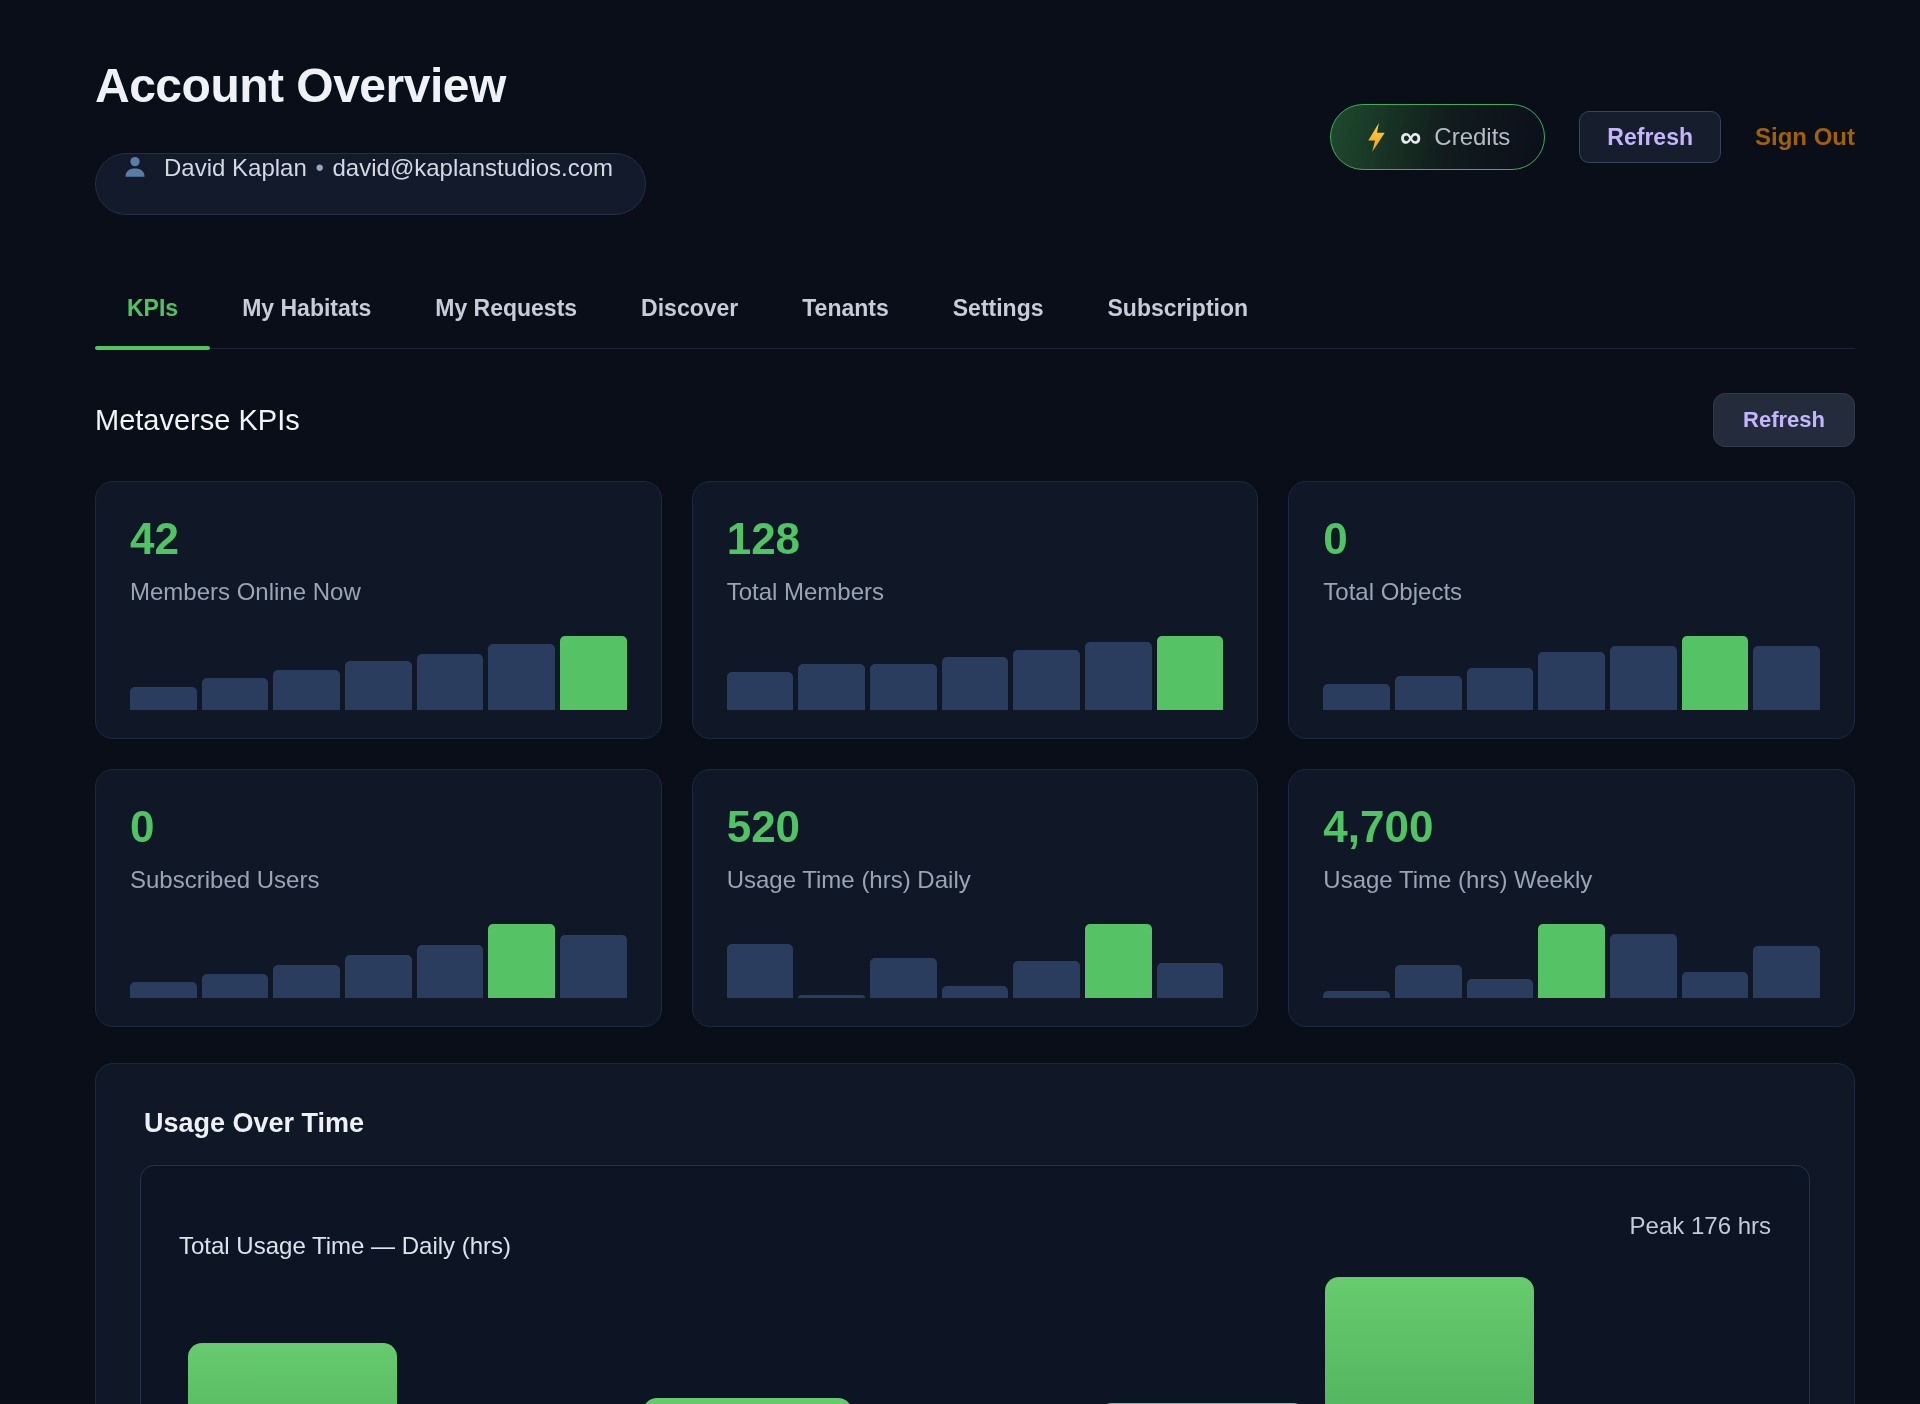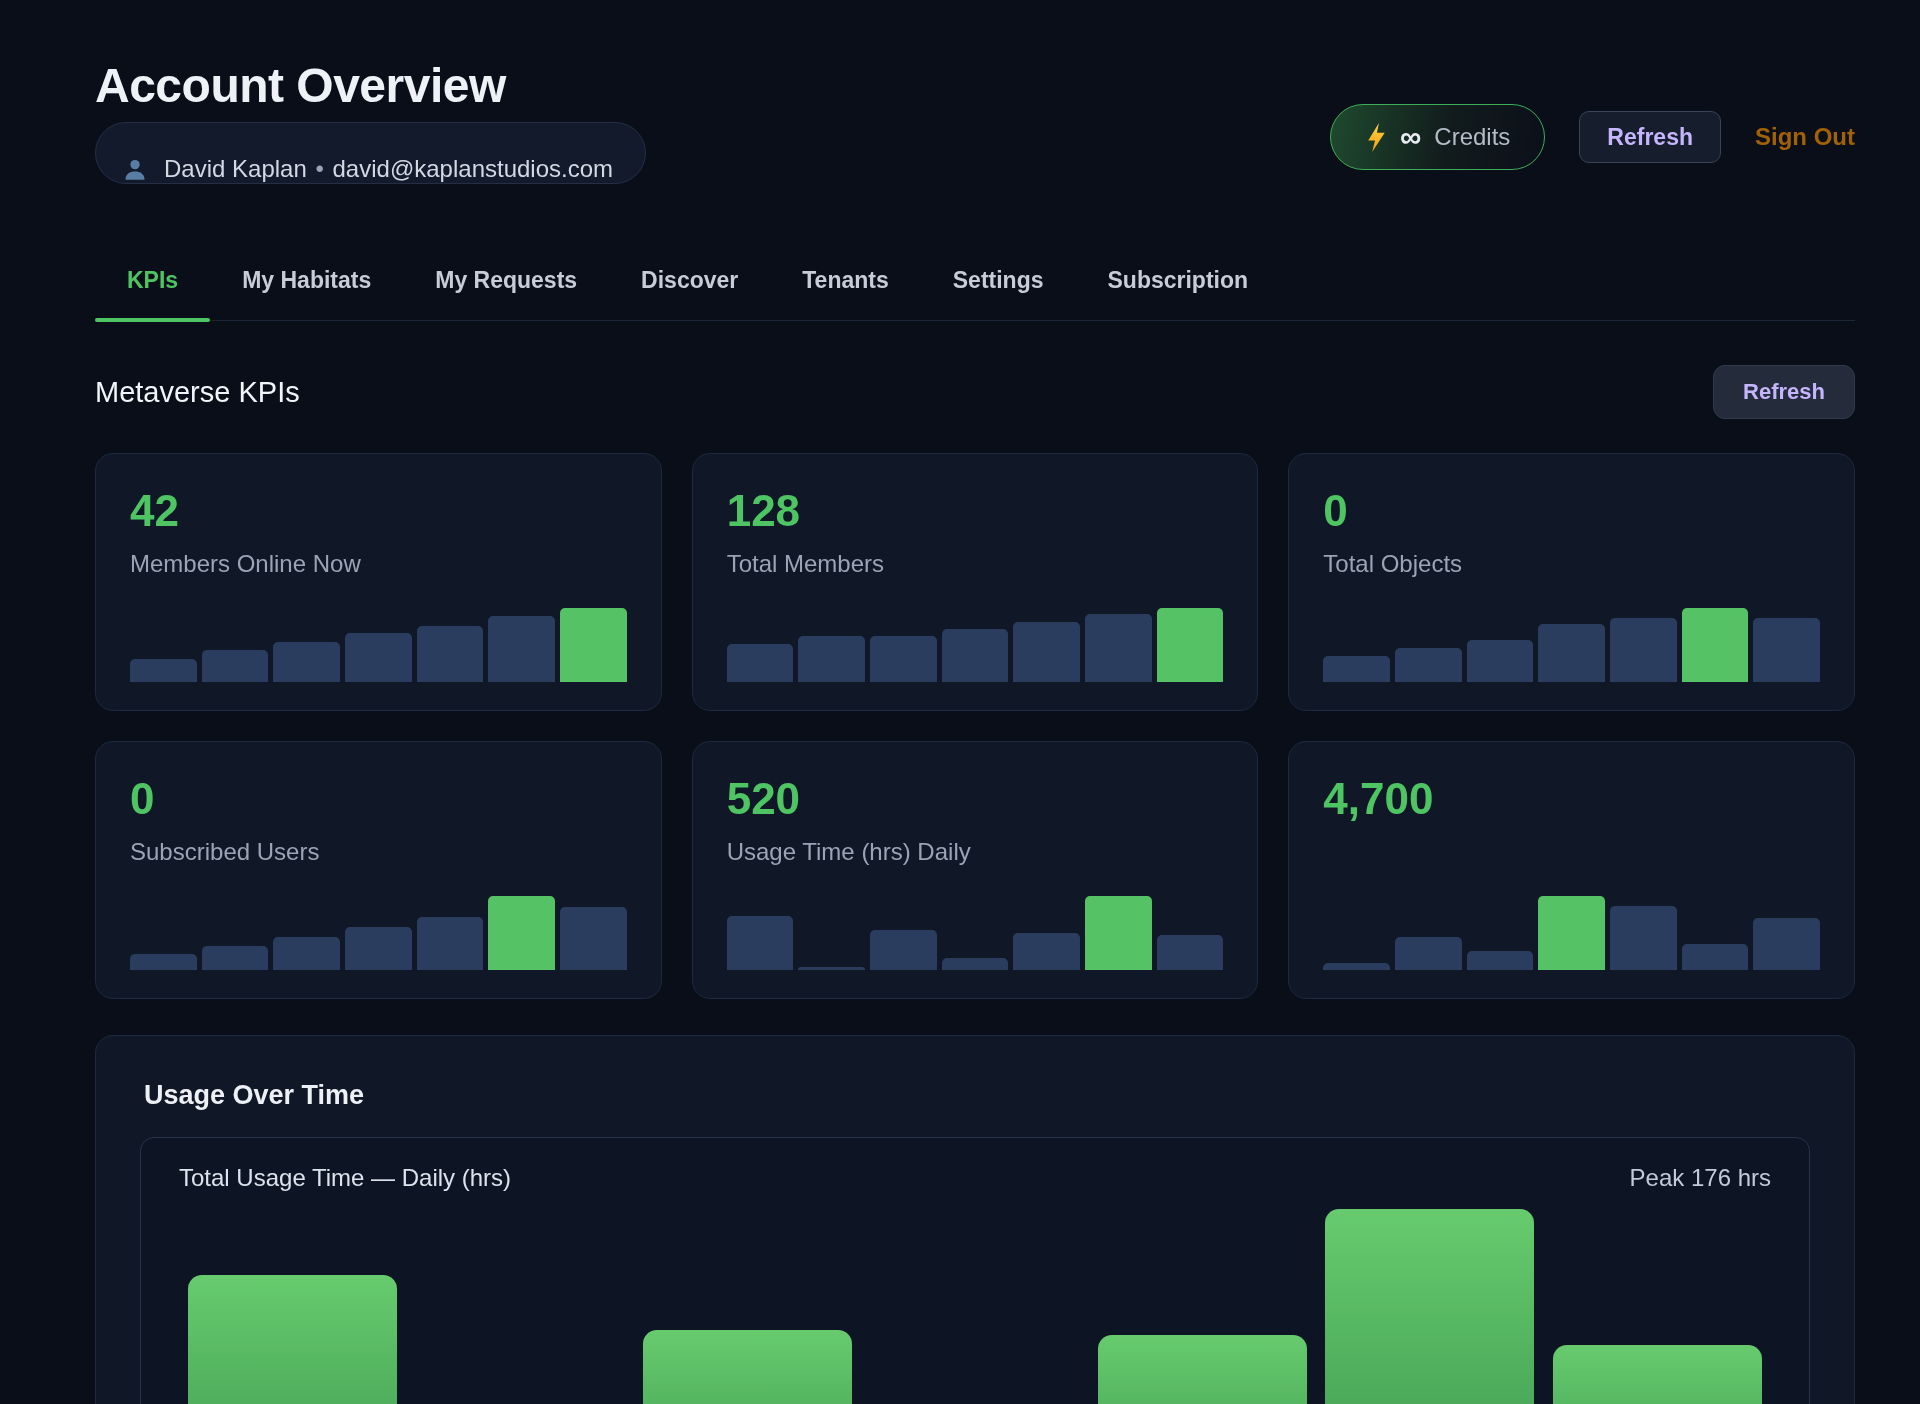--- a/index.html
+++ b/index.html
@@ -8,21 +8,21 @@
     background:var(--bg,#0a0e19);
     font-family:"Liberation Sans",sans-serif;
     -webkit-font-smoothing:antialiased;
   }
   .page{padding:58px 65px 0 95px;}
 
   
   .header-row{display:flex;justify-content:space-between;align-items:flex-start;}
   h1.title{margin:0;font-size:48px;font-weight:700;letter-spacing:-0.5px;color:#eef1f6;line-height:1.15;}
   .user-pill{
-    margin-top:9px;display:inline-flex;align-items:flex-end;gap:16px;
+    margin-top:40px;display:inline-flex;align-items:flex-start;gap:16px;
     height:60px;padding:0 32px 0 26px;border-radius:32px;
     background:#121a2c;border:1px solid #242f46;
     font-size:24px;font-weight:500;color:#d3d9e3;
   }
   .user-pill .sep{color:#9aa4b4;margin:0 2px;}
   .header-right{display:flex;align-items:center;gap:34px;margin-top:46px;}
   .credits-pill{
     display:flex;align-items:center;gap:13px;height:64px;padding:0 34px;
     border-radius:33px;border:1.5px solid #3cae58;cursor:pointer;
     background:linear-gradient(100deg,#1f4a2e 0%,rgba(24,38,30,.55) 55%,rgba(13,19,30,.25) 100%);
@@ -62,21 +62,21 @@
   .spark .sbar.hl{background:var(--bar-green,#55c365);}
 
   
   .usage-card{
     margin-top:36px;border-radius:18px;background:#101827;border:1px solid #1d2940;
     padding:40px 44px 60px;
   }
   h3.usage-title{margin:4px;font-size:27px;font-weight:700;color:#edf1f6;}
   .usage-panel{margin-top:26px;border-radius:14px;border:1px solid #273349;background:#0d1525;padding:26px 38px 0;}
   .usage-head{display:flex;justify-content:space-between;align-items:center;font-size:24px;}
-  .usage-head .left{color:#dce3ec;}
+  .usage-head .left{color:#dce3ec;margin-top:40px;}
   .usage-head .peak{color:#c2cbd8;}
   .usage-chart{margin-top:12px;height:290px;display:flex;align-items:flex-end;}
   .uslot{flex:1;height:100%;display:flex;justify-content:center;align-items:flex-end;}
   .ubar{width:92%;border-radius:14px 14px 0 0;background:linear-gradient(180deg,#67cb6e 0%,#3f9b50 100%);}
 </style>
 </head>
 <body>
 
 <div class="page">
 
@@ -190,20 +190,21 @@
           <div class="sbar" style="height: 5%;"></div>
           <div class="sbar" style="height: 55%;"></div>
           <div class="sbar" style="height: 17%;"></div>
           <div class="sbar" style="height: 50%;"></div>
           <div class="sbar hl" style="height: 100%;"></div>
           <div class="sbar" style="height: 48%;"></div>
         </div>
       </div>
       <div class="kpi-card">
         <div class="kpi-value">4,700</div>
+        <div class="kpi-label">Usage Time (hrs) Weekly</div>
         <div class="spark">
           <div class="sbar" style="height: 10%;"></div>
           <div class="sbar" style="height: 45%;"></div>
           <div class="sbar" style="height: 26%;"></div>
           <div class="sbar hl" style="height: 100%;"></div>
           <div class="sbar" style="height: 87%;"></div>
           <div class="sbar" style="height: 36%;"></div>
           <div class="sbar" style="height: 70%;"></div>
         </div>
       </div>

